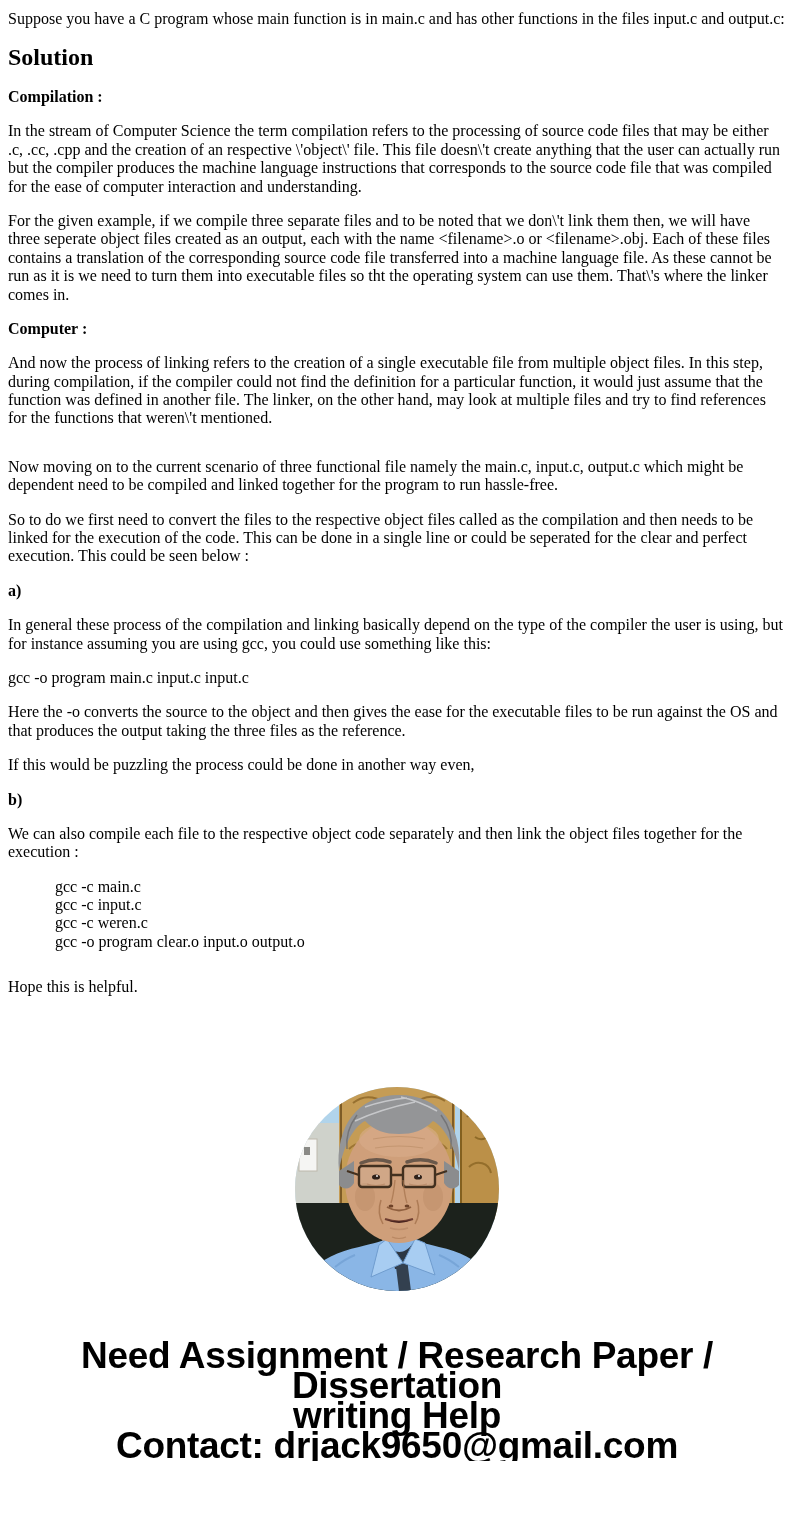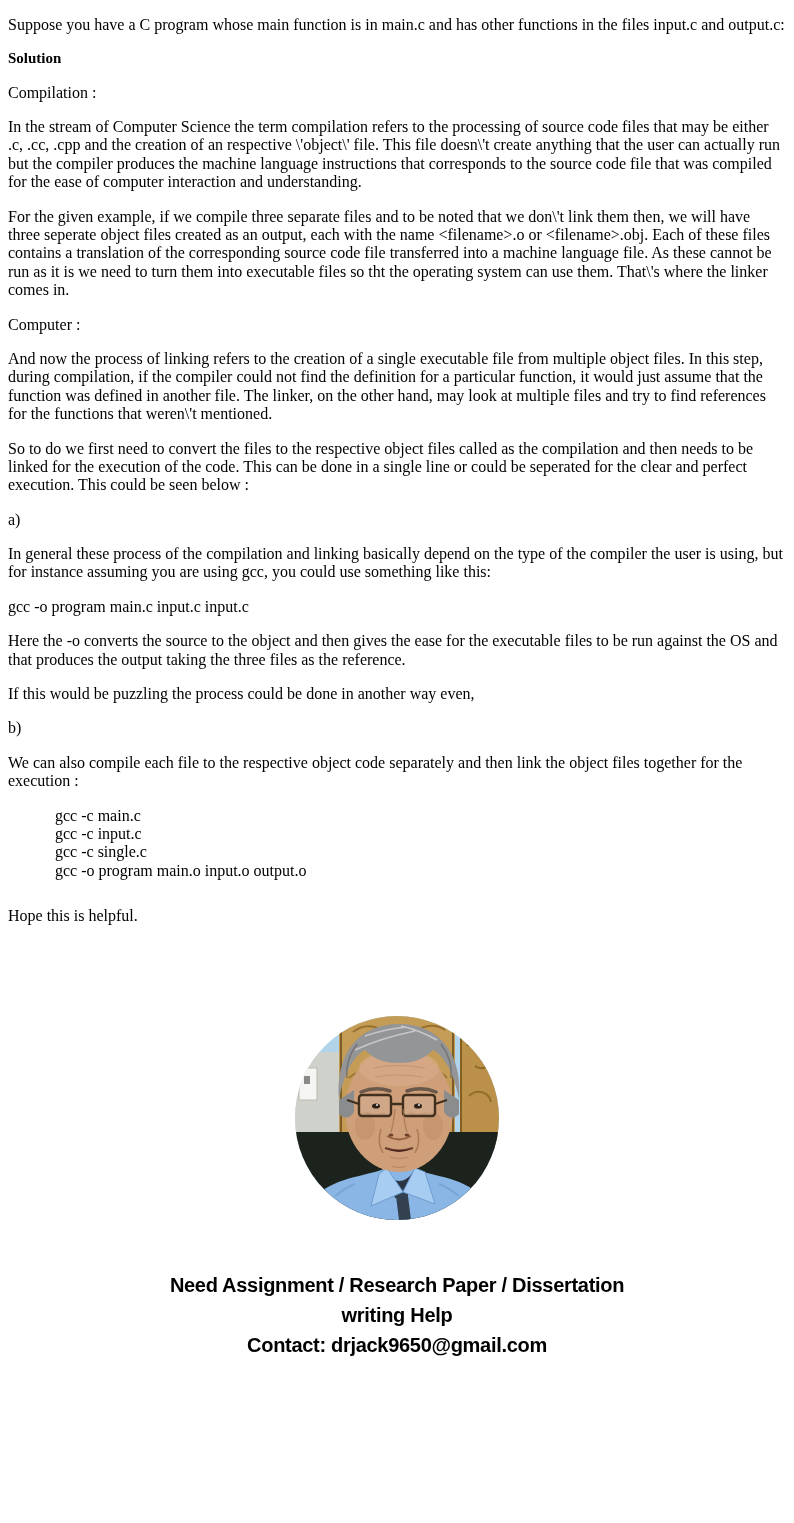--- a/index.html
+++ b/index.html
@@ -5,72 +5,73 @@
   html, body { padding:0; }
   body {
     margin:8px;
     background:#ffffff;
     color:#000000;
     font-family:"Liberation Serif", serif;
     font-size:16px;
     width:778px;
   }
   .doc p { margin:16px 0; line-height:1.15; }
-  p.first { margin-top:8px; }
-  .b { font-weight:normal; }
+  p.first { margin-top:2px; }
+  .b { font-weight:bold; }
   h2.solution {
-    font-size:15px; font-weight:bold; margin:16px 0; line-height:1.15;
+    font-size:24px; font-weight:bold; margin:16px 0; line-height:1.15;
     font-family:"Liberation Serif", serif;
   }
   .gap30 { margin-top:30px !important; }
   .gap27 { margin-top:27px !important; }
   .bullet-marker { display:inline-block; min-width:22px; }
   .cmdline { display:block;margin-left:47px; }
   .avatar-wrap { margin-top:90px; text-align:center; line-height:0; }
   .avatar-wrap svg { display:inline-block; }
   .footer {
     margin-top:50px; text-align:center;
     font-family:"Liberation Sans", sans-serif;
-    font-weight:bold; font-size:20px; line-height:30px;
+    font-weight:bold; font-size:37px; line-height:30px;
     letter-spacing:-0.3px; color:#000000;
   }
 </style>
 </head>
 <body>
 
 <div class="doc">
   <p class="first">Suppose you have a C program whose main function is in main.c and has other functions in the files input.c and output.c:</p>
 
 
   <h2 class="solution">Solution</h2>
 
 
   <p class="b">Compilation :</p>
   <p>In the stream of Computer Science the term compilation refers to the processing of source code files that may be either .c, .cc, .cpp and the creation of an respective \'object\' file. This file doesn\'t create anything that the user can actually run but the compiler produces the machine language instructions that corresponds to the source code file that was compiled for the ease of computer interaction and understanding.</p>
   <p>For the given example, if we compile three separate files and to be noted that we don\'t link them then, we will have three seperate object files created as an output, each with the name &lt;filename&gt;.o or &lt;filename&gt;.obj. Each of these files contains a translation of the corresponding source code file transferred into a machine language file. As these cannot be run as it is we need to turn them into executable files so tht the operating system can use them. That\'s where the linker comes in.</p>
 
   <p class="b">Computer :</p>
   <p>And now the process of linking refers to the creation of a single executable file from multiple object files. In this step, during compilation, if the compiler could not find the definition for a particular function, it would just assume that the function was defined in another file. The linker, on the other hand, may look at multiple files and try to find references for the functions that weren\'t mentioned.</p>
 
+  <p class="gap30">Now moving on to the current scenario of three functional file namely the main.c, input.c, output.c which might be dependent need to be compiled and linked together for the program to run hassle-free.</p>
   <p>So to do we first need to convert the files to the respective object files called as the compilation and then needs to be linked for the execution of the code. This can be done in a single line or could be seperated for the clear and perfect execution. This could be seen below :</p>
 
   <p class="b">a)</p>
   <p>In general these process of the compilation and linking basically depend on the type of the compiler the user is using, but for instance assuming you are using gcc, you could use something like this:</p>
   <p>gcc -o program main.c input.c input.c</p>
   <p>Here the -o converts the source to the object and then gives the ease for the executable files to be run against the OS and that produces the output taking the three files as the reference.</p>
   <p>If this would be puzzling the process could be done in another way even,</p>
 
   <p class="b">b)</p>
   <p>We can also compile each file to the respective object code separately and then link the object files together for the execution :</p>
 
   <p>
     <span class="cmdline">gcc -c main.c</span>
     <span class="cmdline">gcc -c input.c</span>
-    <span class="cmdline">gcc -c single.c</span>
-    <span class="cmdline">gcc -o program main.o input.o output.o</span>
+    <span class="cmdline">gcc -c weren.c</span>
+    <span class="cmdline">gcc -o program clear.o input.o output.o</span>
   </p>
 
   <p class="gap27">Hope this is helpful.</p>
 </div>
 
 <div class="avatar-wrap">
   <svg width="204" height="204" viewBox="0 0 204 204" role="img">
     <defs>
       <clipPath id="circ">
           <circle cx="102" cy="102" r="102"></circle>

